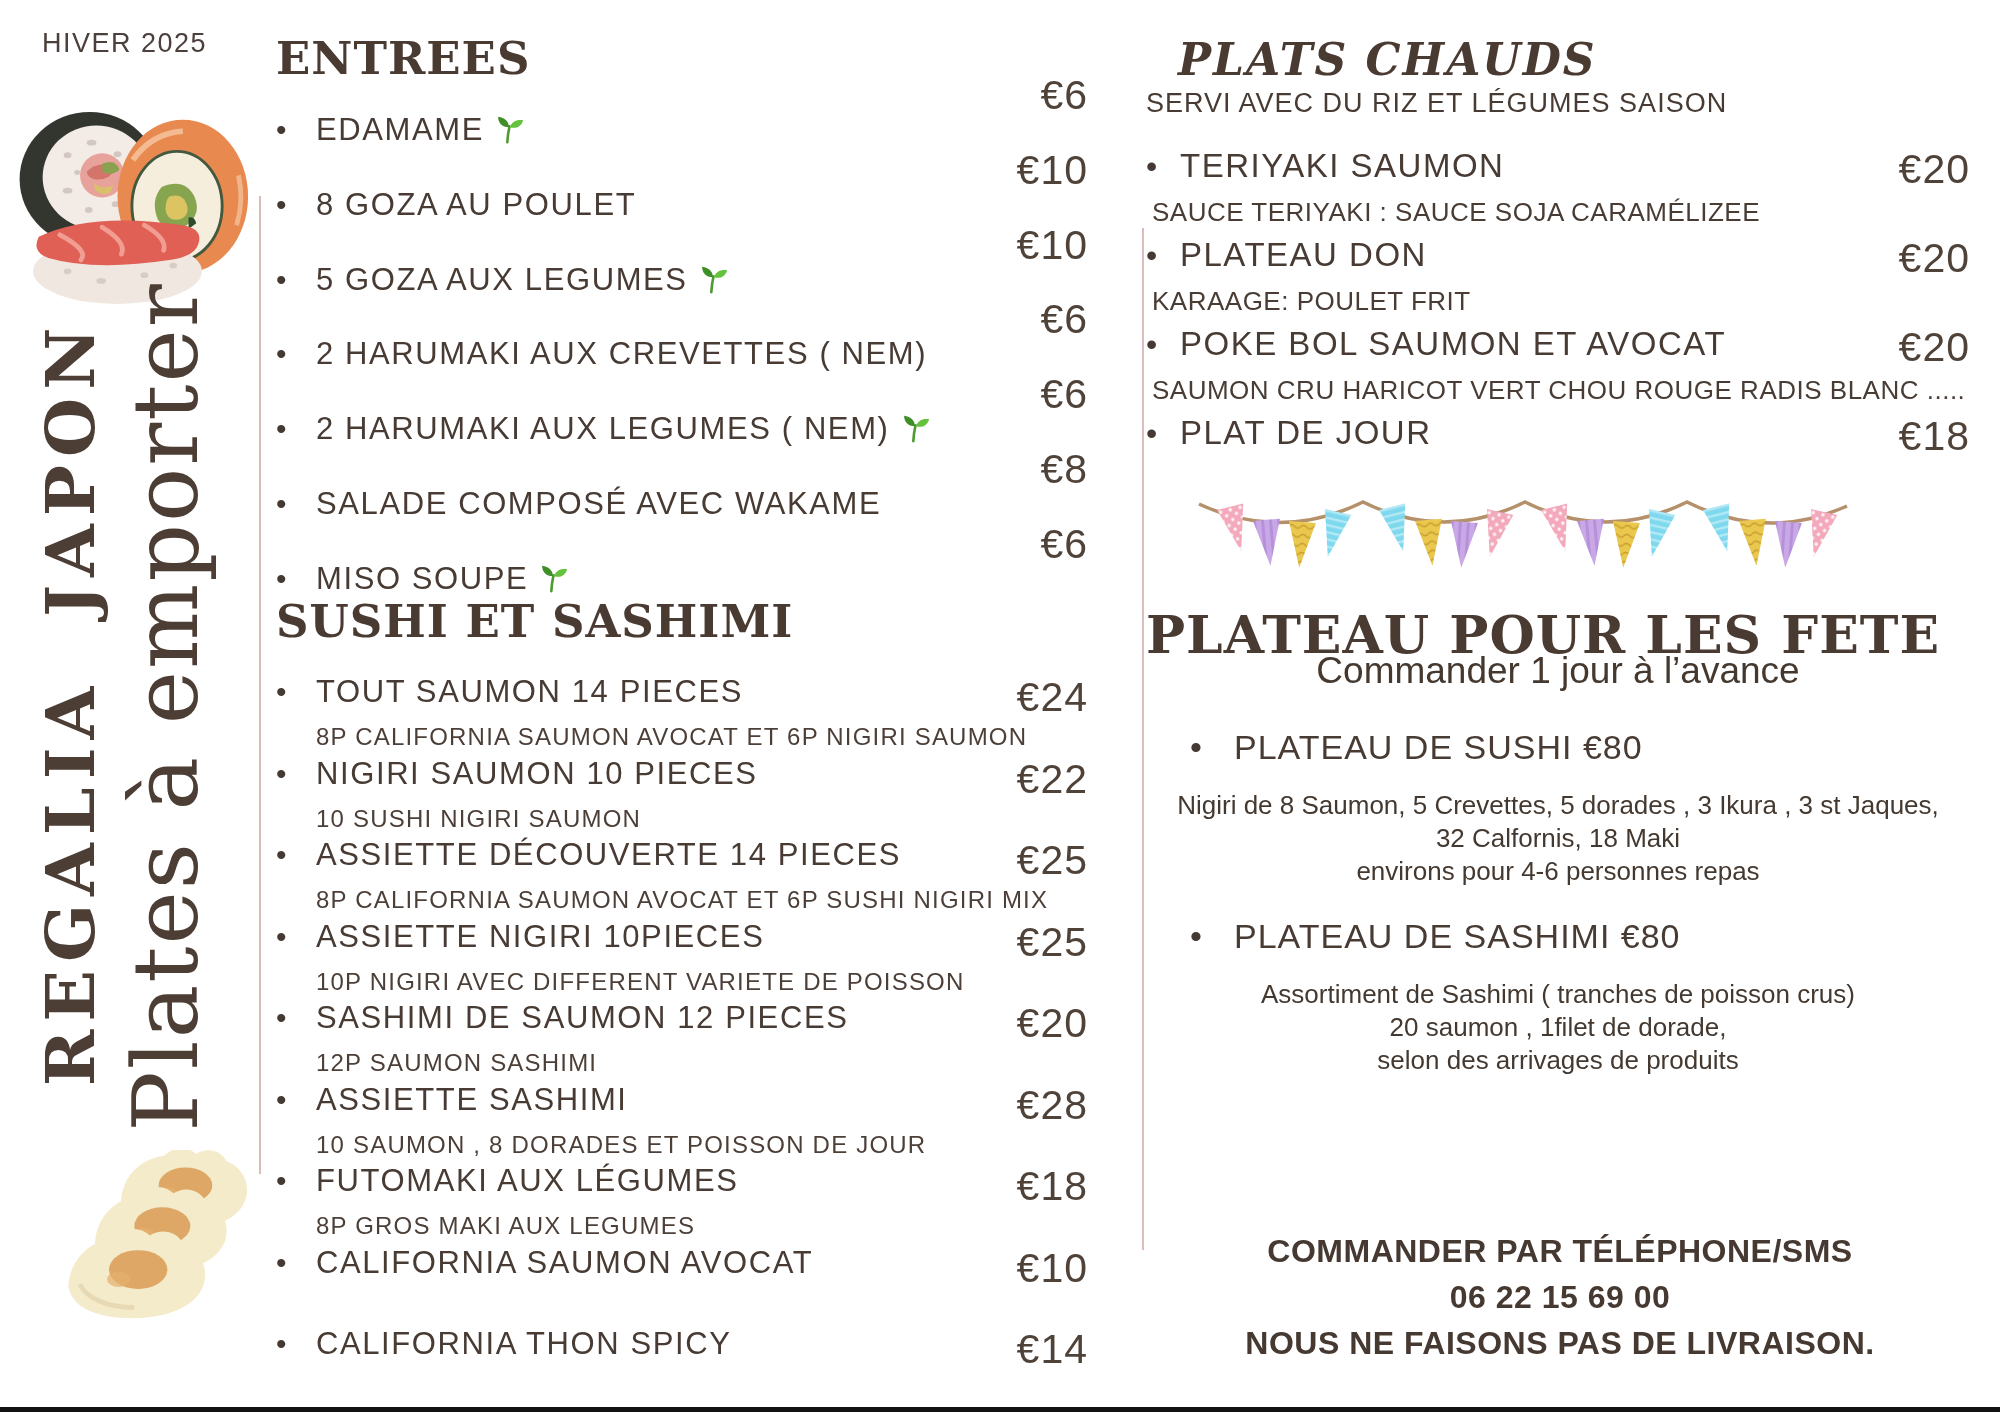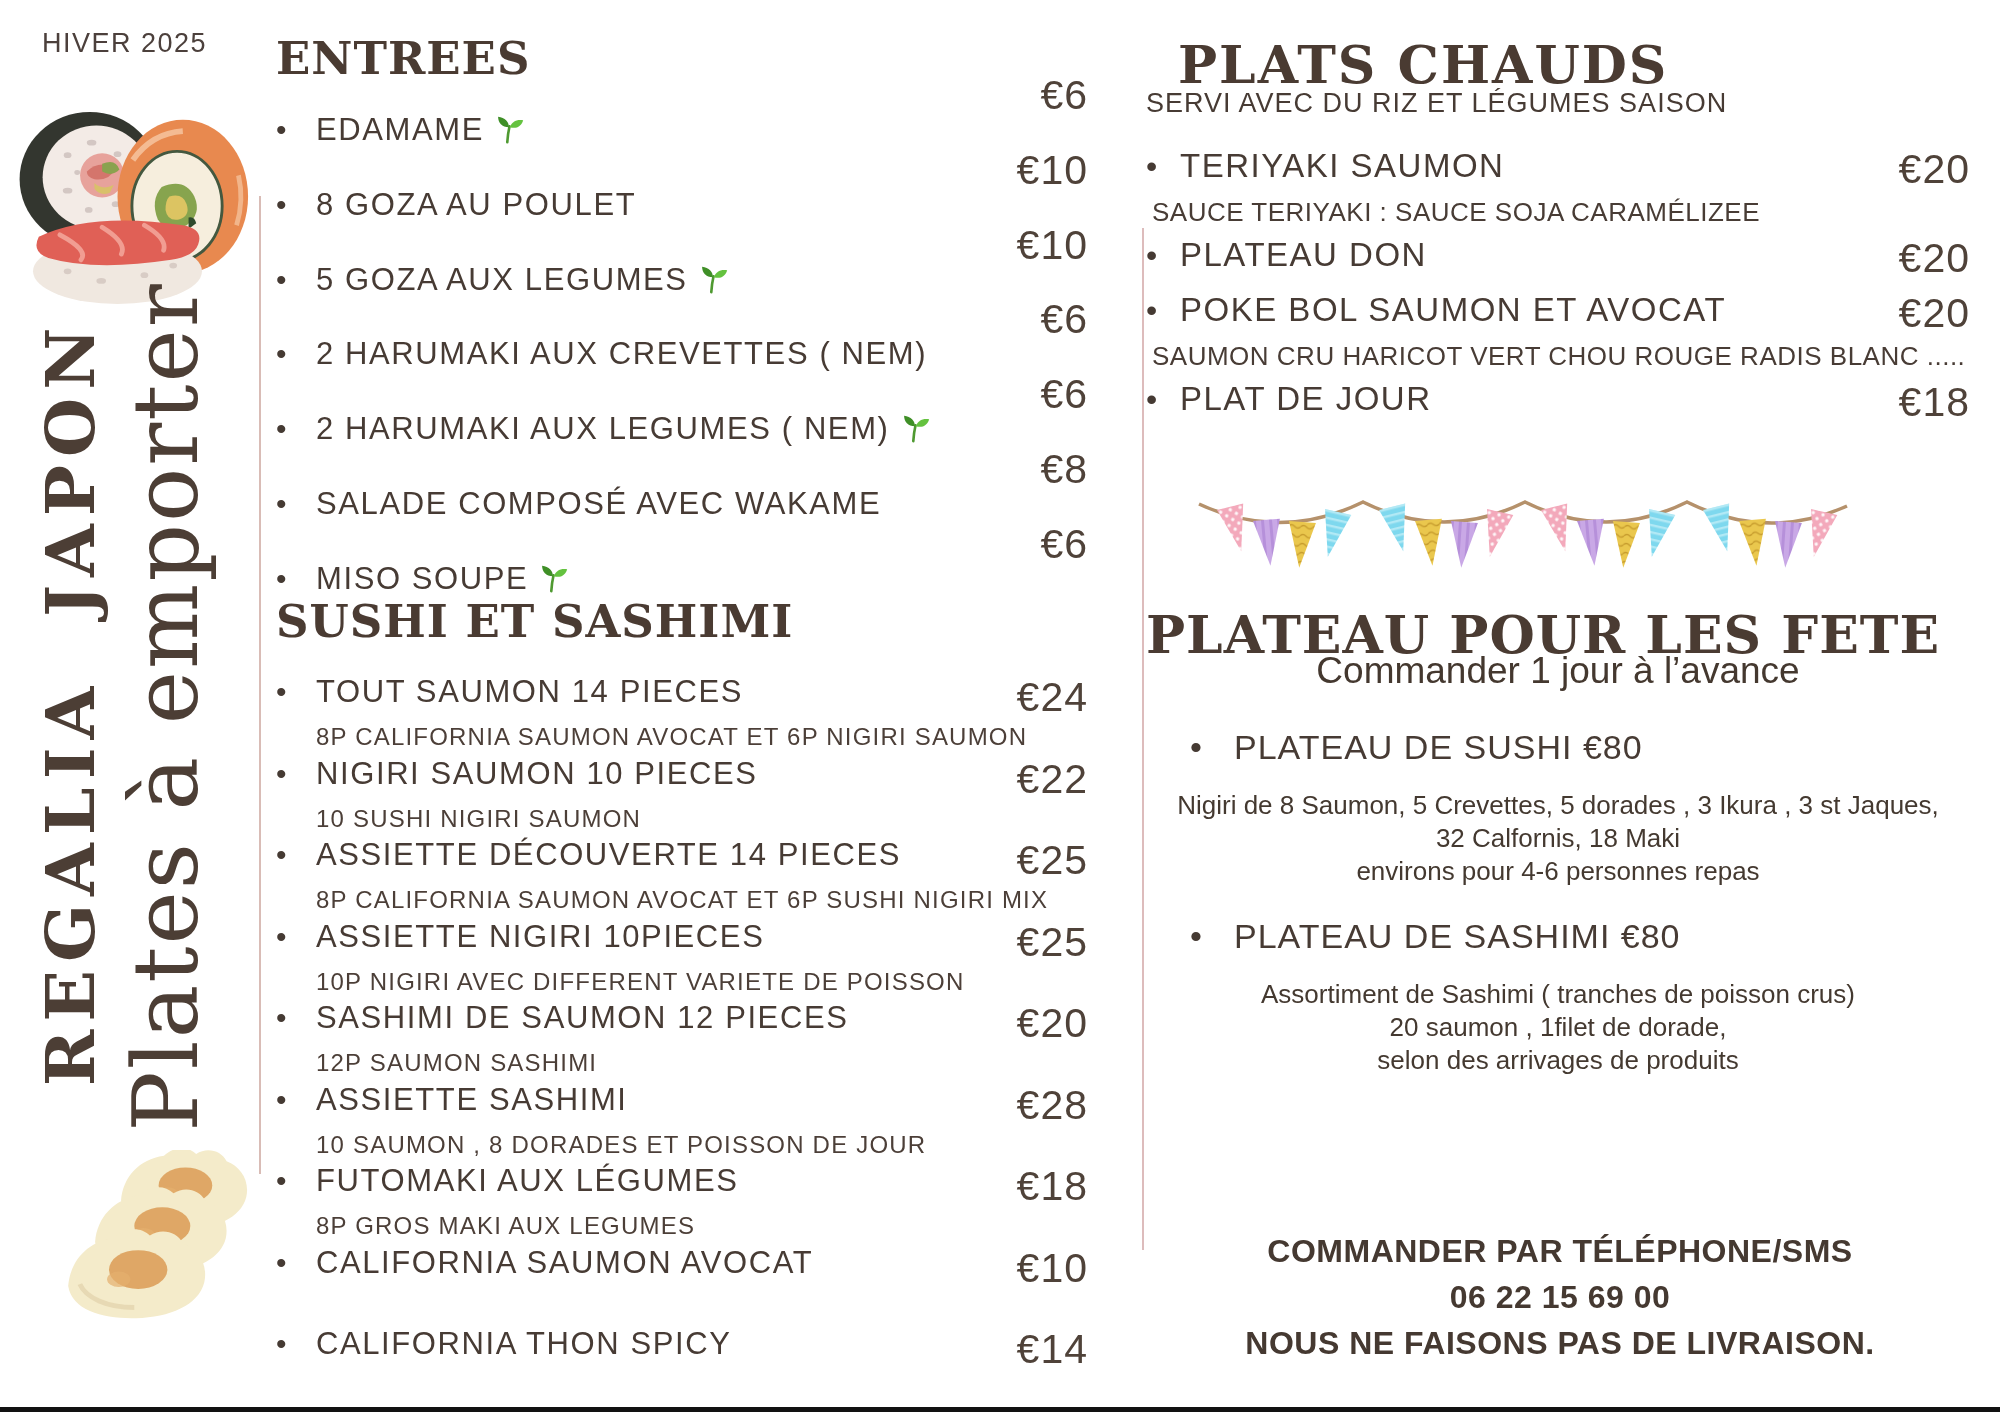--- a/index.html
+++ b/index.html
@@ -20,21 +20,21 @@
 
   
   .div-left{position:absolute;left:259px;top:196px;width:2px;height:978px;background:#d9bcb6;}
   .div-right{position:absolute;left:1142px;top:228px;width:2px;height:1022px;background:#ddbcbc;}
   .bottom-bar{position:absolute;left:0;top:1407px;width:2000px;height:5px;background:#121212;}
 
   
   .serif-h{font-family:"DejaVu Serif","Liberation Serif",serif;font-weight:700;color:#4a3b32;}
   .h-entrees{position:absolute;left:276px;top:32px;font-size:45px;letter-spacing:1px;}
   .h-sushi{position:absolute;left:276px;top:595px;font-size:45px;letter-spacing:1px;}
-  .h-plats{position:absolute;left:1178px;top:34px;font-size:52px;letter-spacing:2px;}
+  .h-plats{position:absolute;left:1178px;top:34px;font-size:44px;letter-spacing:2px;font-style:italic;}
   .h-plateau{position:absolute;left:1146px;top:604px;width:824px;text-align:left;
              font-size:52px;letter-spacing:1px;}
 
   
   .entrees-list{position:absolute;left:276px;top:100px;width:812px;}
   .m-row{height:74.8px;display:flex;align-items:flex-start;padding-top:12px;box-sizing:border-box;}
   .nwrap{display:inline-flex;align-items:center;}
   .bullet{width:40px;font-size:30px;line-height:34px;color:#453a33;flex:none;}
   .iname{font-size:31px;letter-spacing:1.6px;line-height:36px;color:#473b34;}
   .price{font-size:41px;letter-spacing:1px;color:#4f4239;font-weight:300;}
@@ -312,20 +312,21 @@
         <div class="p-desc">SAUCE TERIYAKI : SAUCE SOJA CARAMÉLIZEE</div>
       </div>
       <div class="p-item">
         <div class="name-row">
           <span class="nwrap">
             <span class="bullet">•</span>
             <span class="p-name">PLATEAU DON</span>
           </span>
           <span class="price">€20</span>
         </div>
+        <div class="p-desc">KARAAGE:  POULET FRIT</div>
       </div>
       <div class="p-item">
         <div class="name-row">
           <span class="nwrap">
             <span class="bullet">•</span>
             <span class="p-name">POKE BOL SAUMON ET AVOCAT</span>
           </span>
           <span class="price">€20</span>
         </div>
         <div class="p-desc">SAUMON CRU HARICOT VERT CHOU ROUGE RADIS BLANC .....</div>

